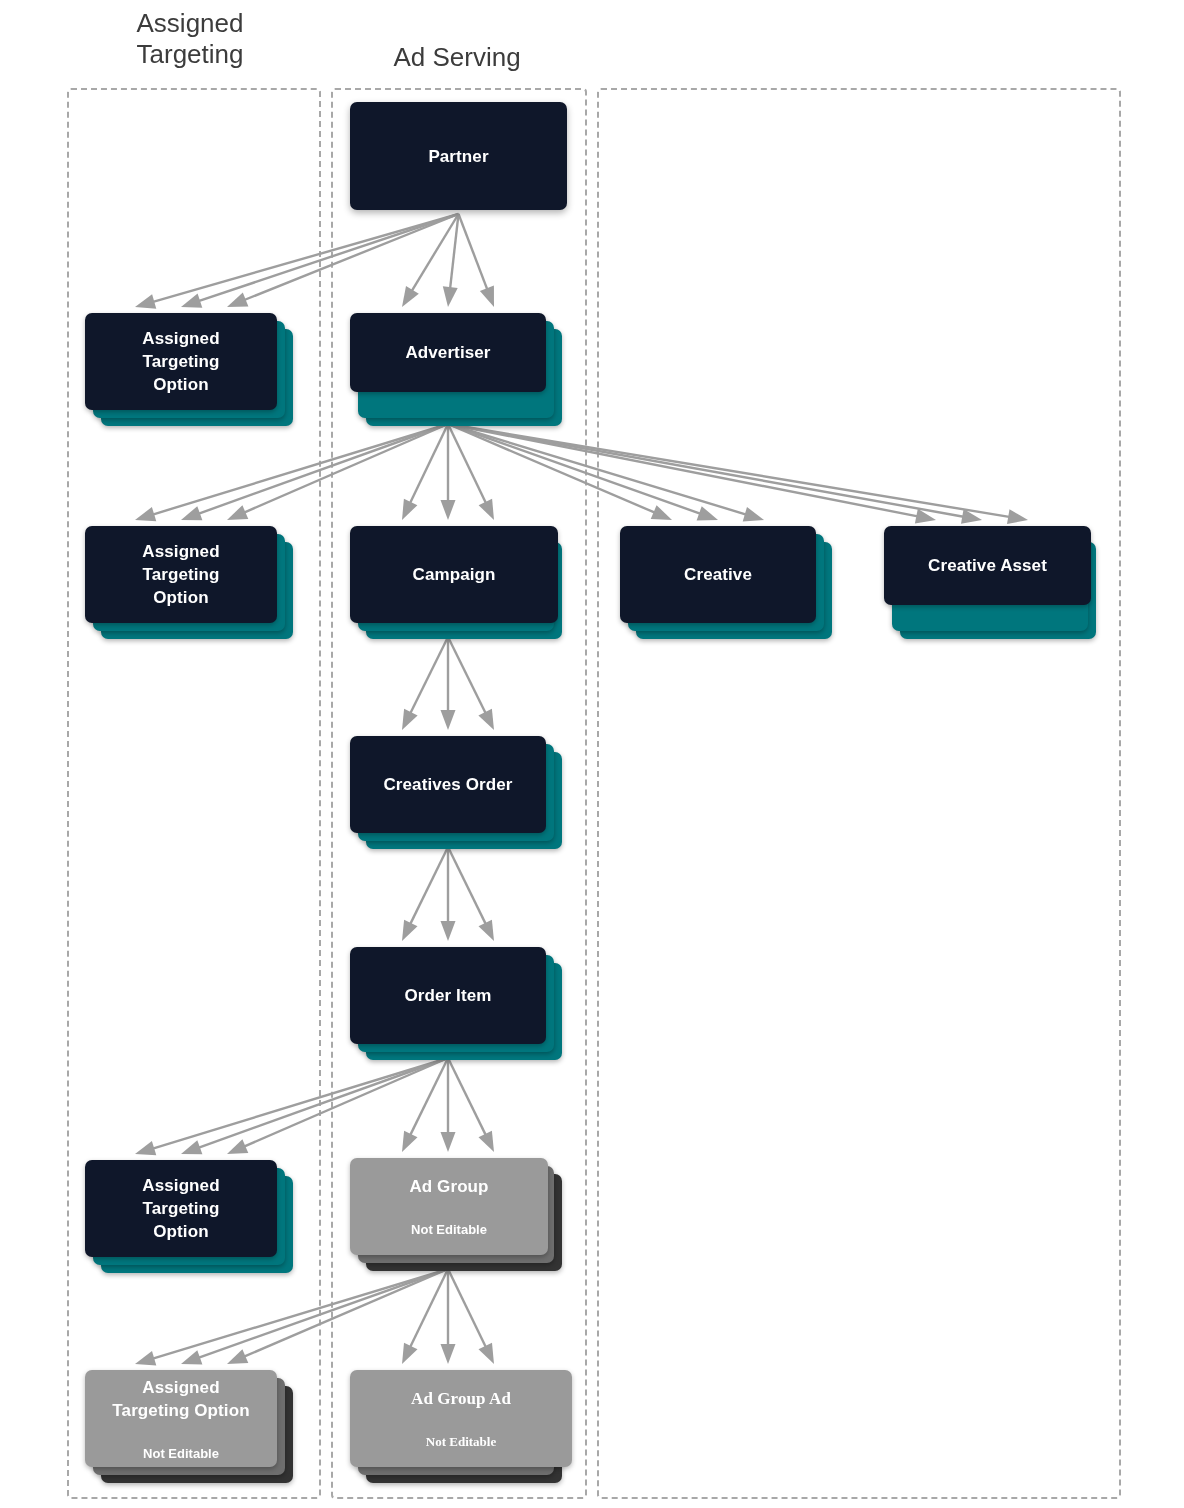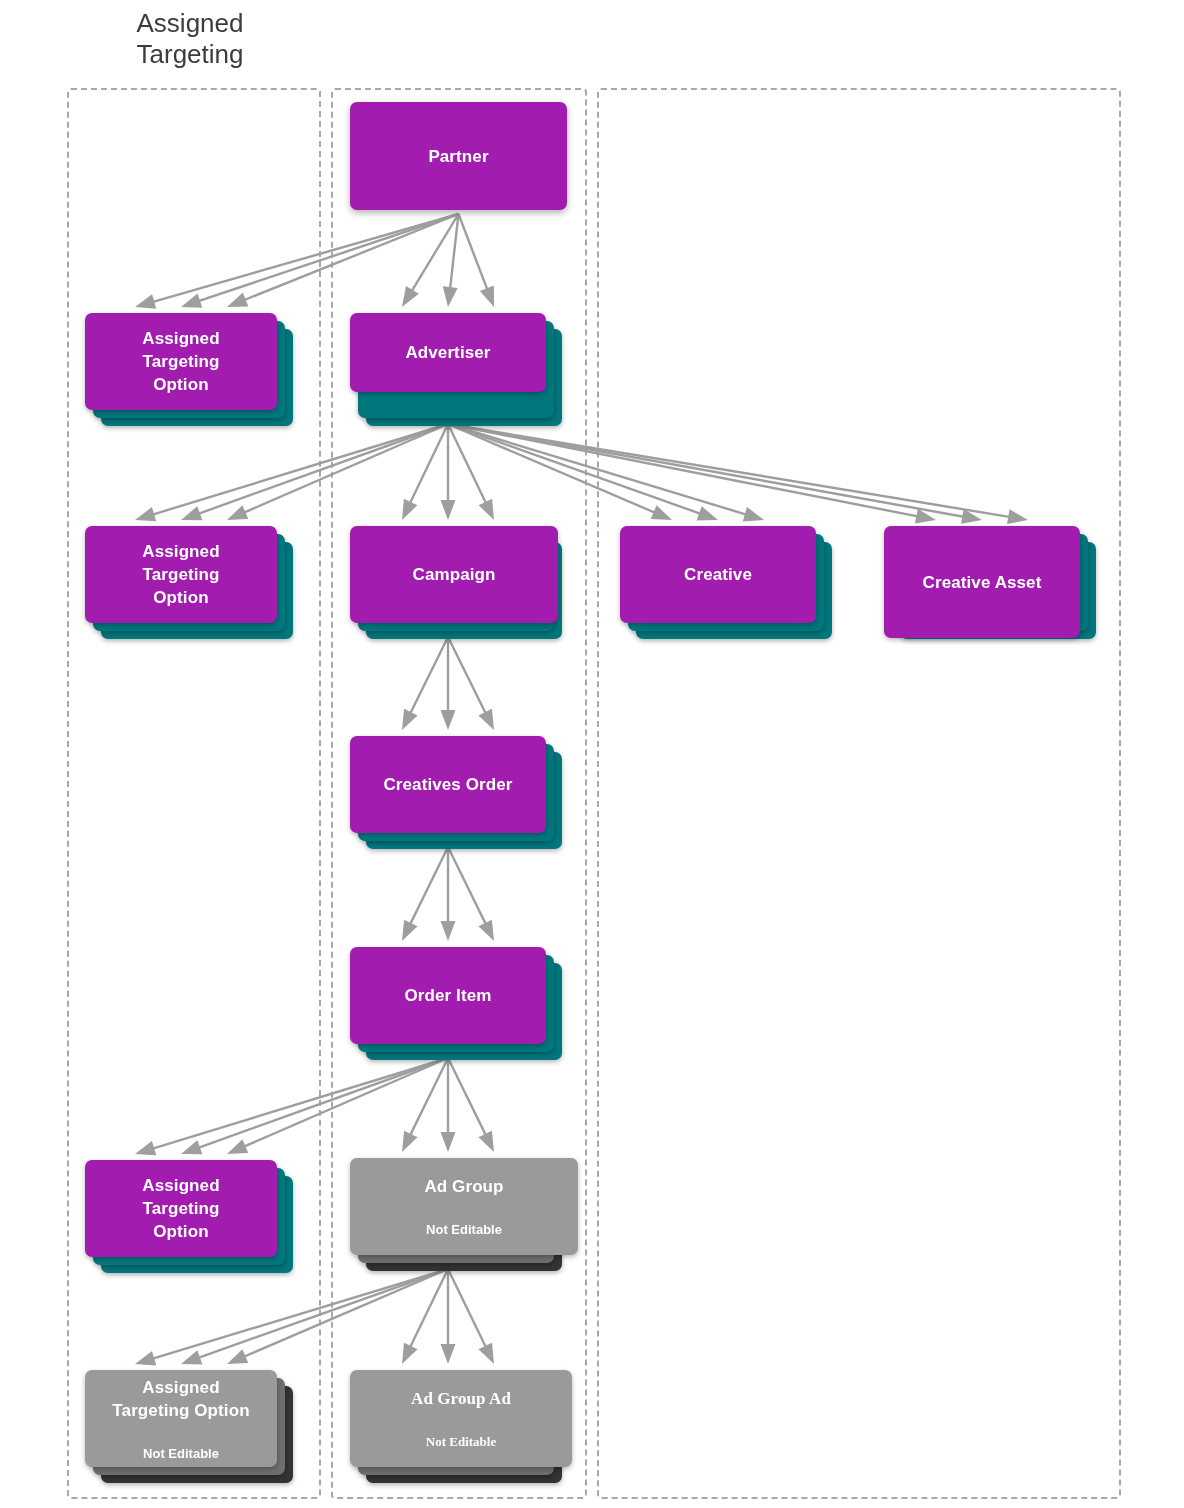--- a/index.html
+++ b/index.html
@@ -27,36 +27,37 @@
         justify-content:center;}
   .layer{position:absolute;border-radius:7px;}
   .node .l2{left:16px;top:16px;}
   .node .l1{left:8px;top:8px;}
   .card .title{color:#ffffff;font-size:17px;font-weight:bold;line-height:23px;
                text-align:center;letter-spacing:.1px;}
   .card .subtitle{color:#ffffff;font-size:13px;font-weight:bold;
                   line-height:16px;text-align:center;margin-top:24px;}
 
   
-  .cyan .card{background:#a21caf;box-shadow:0 2px 5px rgba(0,0,0,.28);justify-content:center;}
+  .cyan .card{background:#0f172a;box-shadow:0 2px 5px rgba(0,0,0,.28);justify-content:center;}
   .cyan .layer{background:#00767d;box-shadow:0 2px 5px rgba(0,0,0,.3);}
   
   .gray .card{background:#9a9a9a;box-shadow:0 2px 5px rgba(0,0,0,.28);}
   .gray .l1{background:#6e6e6e;box-shadow:0 2px 5px rgba(0,0,0,.3);}
   .gray .l2{background:#333333;box-shadow:0 2px 5px rgba(0,0,0,.3);}
   
   .single .card{box-shadow:0 3px 7px rgba(0,0,0,.3);}
 </style>
 </head>
 <body>
 
 <div id="stage">
 
   <div class="col-header" id="hdr-0" style="left: 65px; top: 8px; width: 250px;">Assigned
 Targeting</div>
+  <div class="col-header" id="hdr-1" style="left: 331px; top: 42px; width: 252px;">Ad Serving</div>
 
   <div class="group-box" id="grp-0" style="left: 67px; top: 88px; width: 250px; height: 1407px;"></div>
   <div class="group-box" id="grp-1" style="left: 331px; top: 88px; width: 252px; height: 1407px;"></div>
   <div class="group-box" id="grp-2" style="left: 597px; top: 88px; width: 520px; height: 1407px;"></div>
 
   <svg id="edges" viewBox="0 0 1184 1508" xmlns="http://www.w3.org/2000/svg">
       <line x1="458.5" y1="214.0" x2="150.4" y2="302.6" stroke="#9E9E9E" stroke-width="2.4"></line>
       <polygon points="135.0,307.0 152.1,294.3 156.3,308.7" fill="#9E9E9E"></polygon>
       <line x1="458.5" y1="214.0" x2="196.2" y2="301.9" stroke="#9E9E9E" stroke-width="2.4"></line>
       <polygon points="181.0,307.0 197.6,293.5 202.3,307.8" fill="#9E9E9E"></polygon>
@@ -164,21 +165,21 @@
           <div class="title">Campaign</div>
         </div>
       </div>
       <div class="node cyan" style="left: 620px; top: 526px; width: 196px; height: 97px;">
         <div class="layer l2" style="width: 196px; height: 97px;"></div>
         <div class="layer l1" style="width: 196px; height: 97px;"></div>
         <div class="card">
           <div class="title">Creative</div>
         </div>
       </div>
-      <div class="node cyan" style="left: 884px; top: 526px; width: 196px; height: 112px;">
+      <div class="node cyan" style="left: 884px; top: 526px; width: 196px; height: 79px; padding-left: 11px;">
         <div class="layer l2" style="width: 196px; height: 97px;"></div>
         <div class="layer l1" style="width: 196px; height: 97px;"></div>
         <div class="card">
           <div class="title">Creative Asset</div>
         </div>
       </div>
       <div class="node cyan" style="left: 350px; top: 736px; width: 196px; height: 97px;">
         <div class="layer l2" style="width: 196px; height: 97px;"></div>
         <div class="layer l1" style="width: 196px; height: 97px;"></div>
         <div class="card">
@@ -192,21 +193,21 @@
           <div class="title">Order Item</div>
         </div>
       </div>
       <div class="node cyan" style="left: 85px; top: 1160px; width: 192px; height: 97px;">
         <div class="layer l2" style="width: 192px; height: 97px;"></div>
         <div class="layer l1" style="width: 192px; height: 97px;"></div>
         <div class="card">
           <div class="title">Assigned<br>Targeting<br>Option</div>
         </div>
       </div>
-      <div class="node gray" style="left: 350px; top: 1158px; width: 228px; height: 97px;">
+      <div class="node gray" style="left: 350px; top: 1158px; width: 198px; height: 97px;">
         <div class="layer l2" style="width: 196px; height: 97px;"></div>
         <div class="layer l1" style="width: 196px; height: 97px;"></div>
         <div class="card">
           <div class="title">Ad Group</div>
           <div class="subtitle">Not Editable</div>
         </div>
       </div>
       <div class="node gray" style="left: 85px; top: 1370px; width: 192px; height: 97px;">
         <div class="layer l2" style="width: 192px; height: 97px;"></div>
         <div class="layer l1" style="width: 192px; height: 97px;"></div>

